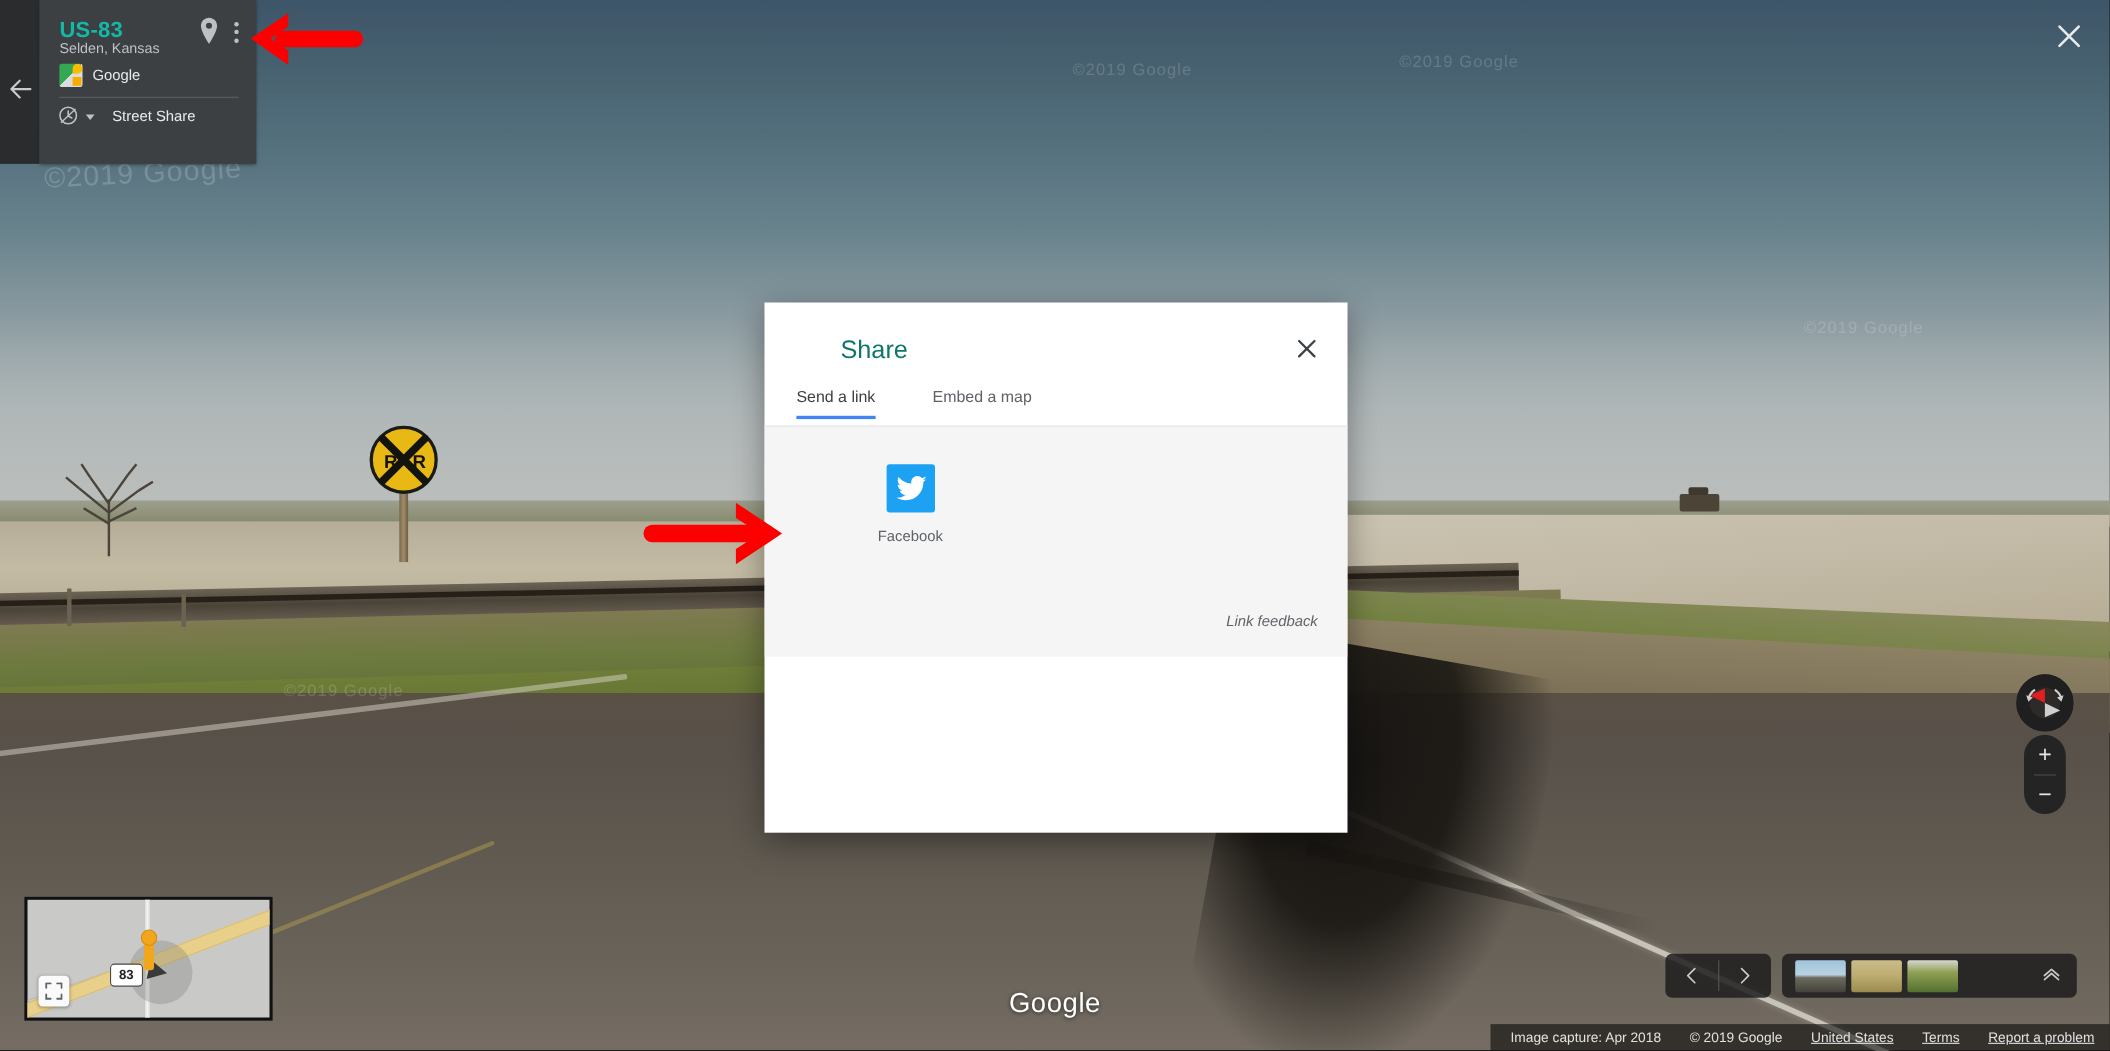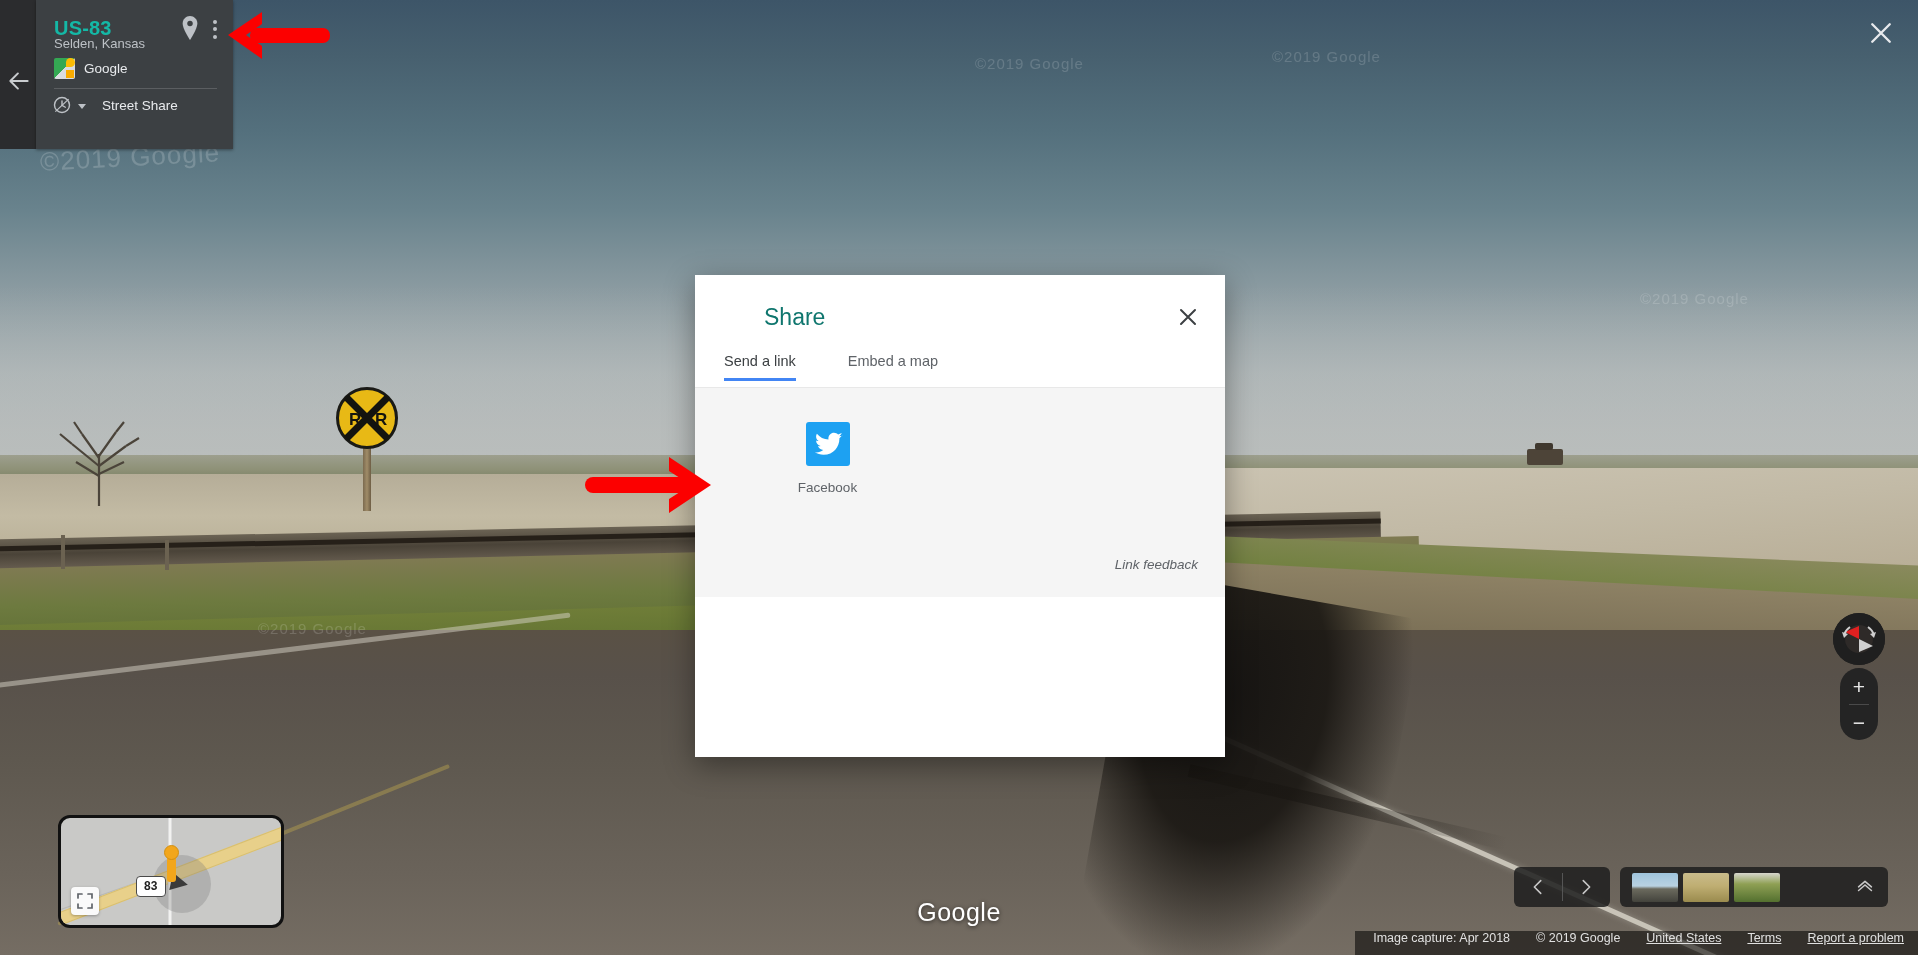--- a/index.html
+++ b/index.html
@@ -267,23 +267,22 @@
   .social-ico { width: 44px; height: 44px; border-radius: 3px; position: relative; }
   .social-lbl { margin-top: 14px; font-size: 13.5px; color: #5f6368; }
   .send-feedback {
     position: absolute; right: 27px; bottom: 25px;
     font-size: 13.5px; color: #5f6368; font-style: italic; cursor: pointer;
   }
 
   
   .minimap {
     position: absolute; left: 22px; bottom: 27px; width: 226px; height: 113px;
-    background: #c9c9c7; border: 3px solid #111; border-radius: 12px; overflow: hidden;
+    background: #c9c9c7; border: 3px solid #111; border-radius: 0; overflow: hidden;
     cursor: pointer;
-    margin-left: 36px;
   }
   .mm-hwy {
     position: absolute; left: -12%; top: 46%; width: 130%; height: 13px;
     background: #e8d08a; border-top: 1px solid #d8bf70; border-bottom: 1px solid #d8bf70;
     transform: rotate(-21deg); transform-origin: center;
   }
   .mm-road-v {
     position: absolute; left: 48.5%; top: -10%; width: 4px; height: 125%;
     background: #f2f2f0; border-left: 1px solid #ddd; border-right: 1px solid #ddd;
   }
@@ -363,21 +362,21 @@
     background: rgba(30,30,30,.86); border-radius: 6px;
     display: flex; align-items: center; padding: 0 12px; gap: 5px;
   }
   .thumb { width: 46px; height: 29px; border-radius: 2px; cursor: pointer; }
   .chev-up { margin-left: auto; cursor: pointer; }
 
   
   .attrib {
     position: absolute; right: 0; bottom: 0; height: 24px;
     background: rgba(0,0,0,.55);
-    display: flex; gap: 26px; padding: 0 14px 0 18px; margin-left: 45px;
+    display: flex; align-items: center; gap: 26px; padding: 0 14px 0 18px; margin-left: 45px;
   }
   .attrib span { font-size: 12.5px; color: #e0e0e0; white-space: nowrap; }
   .attrib span.lnk { cursor: pointer; text-decoration: underline; }
 
   
   .ann { position: absolute; pointer-events: none; }
   .ann svg { display: block; }
 </style>
 </head>
 <body>

